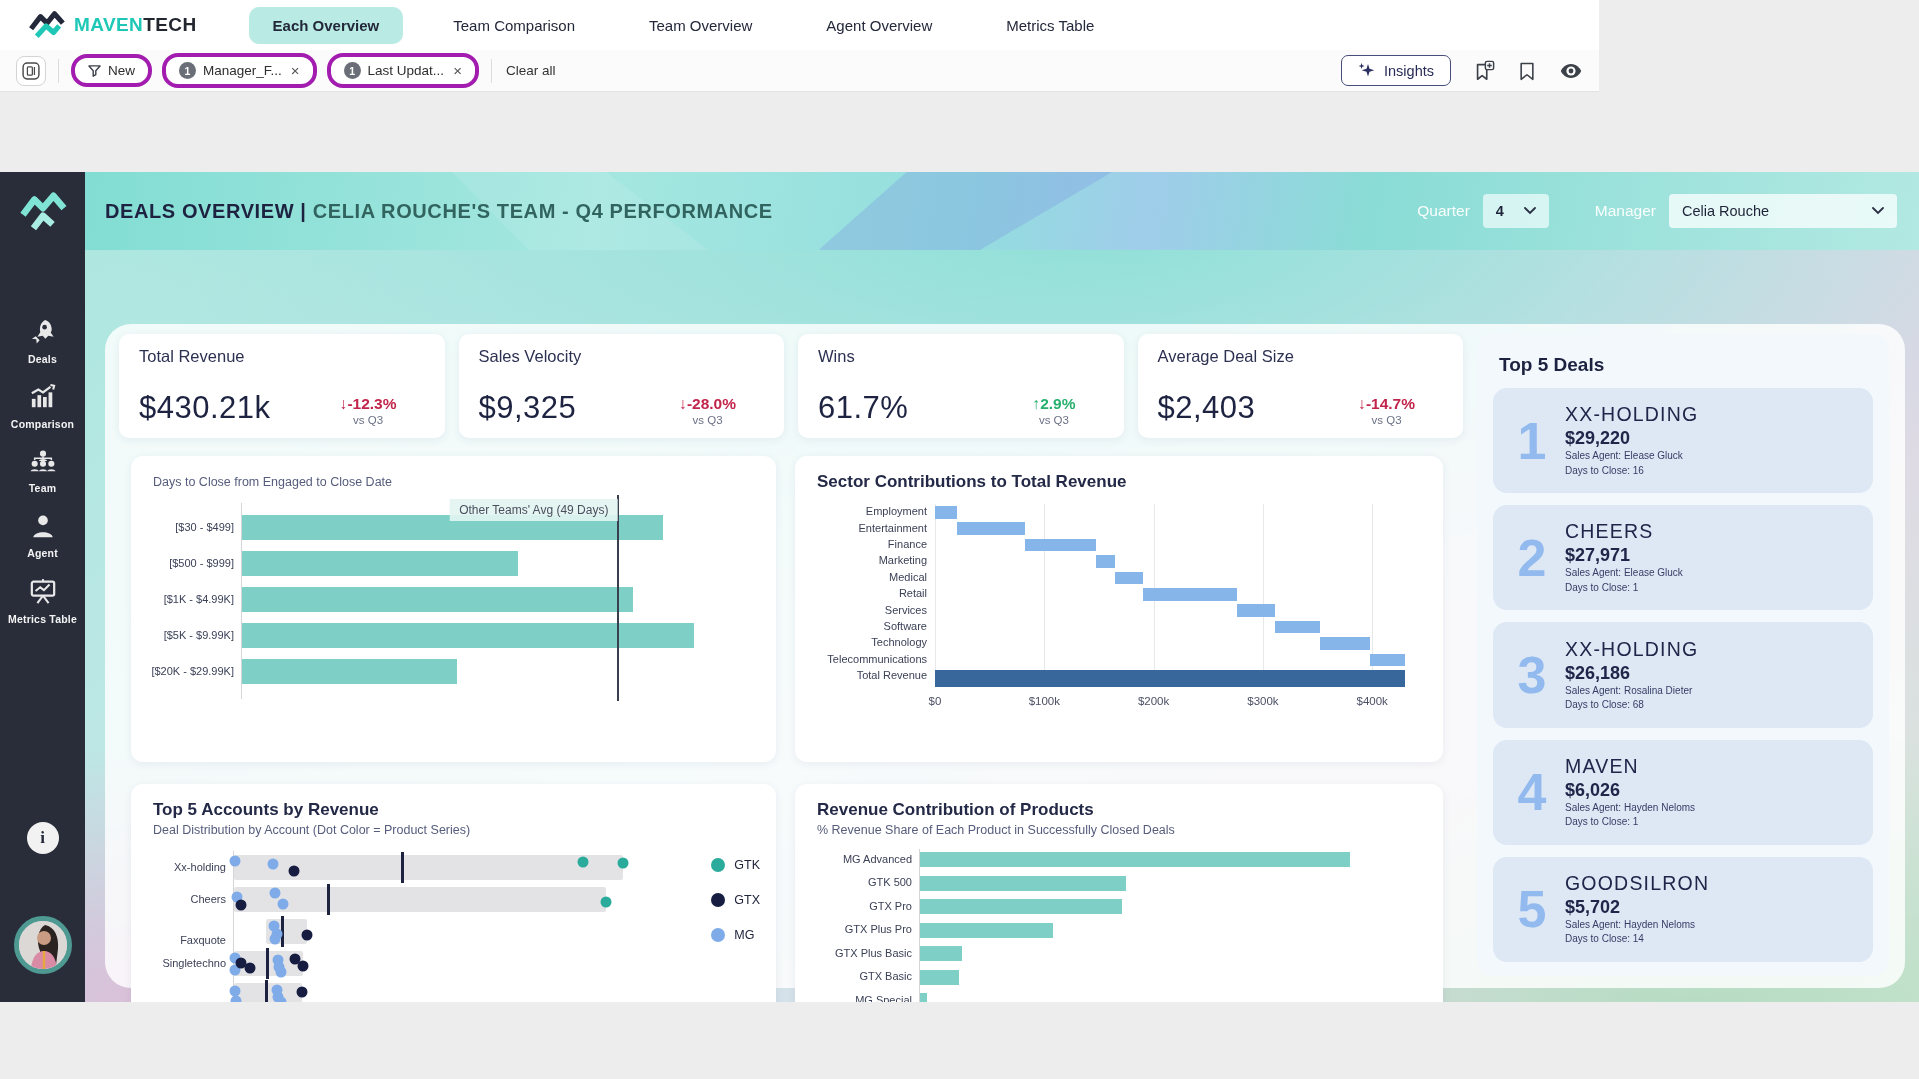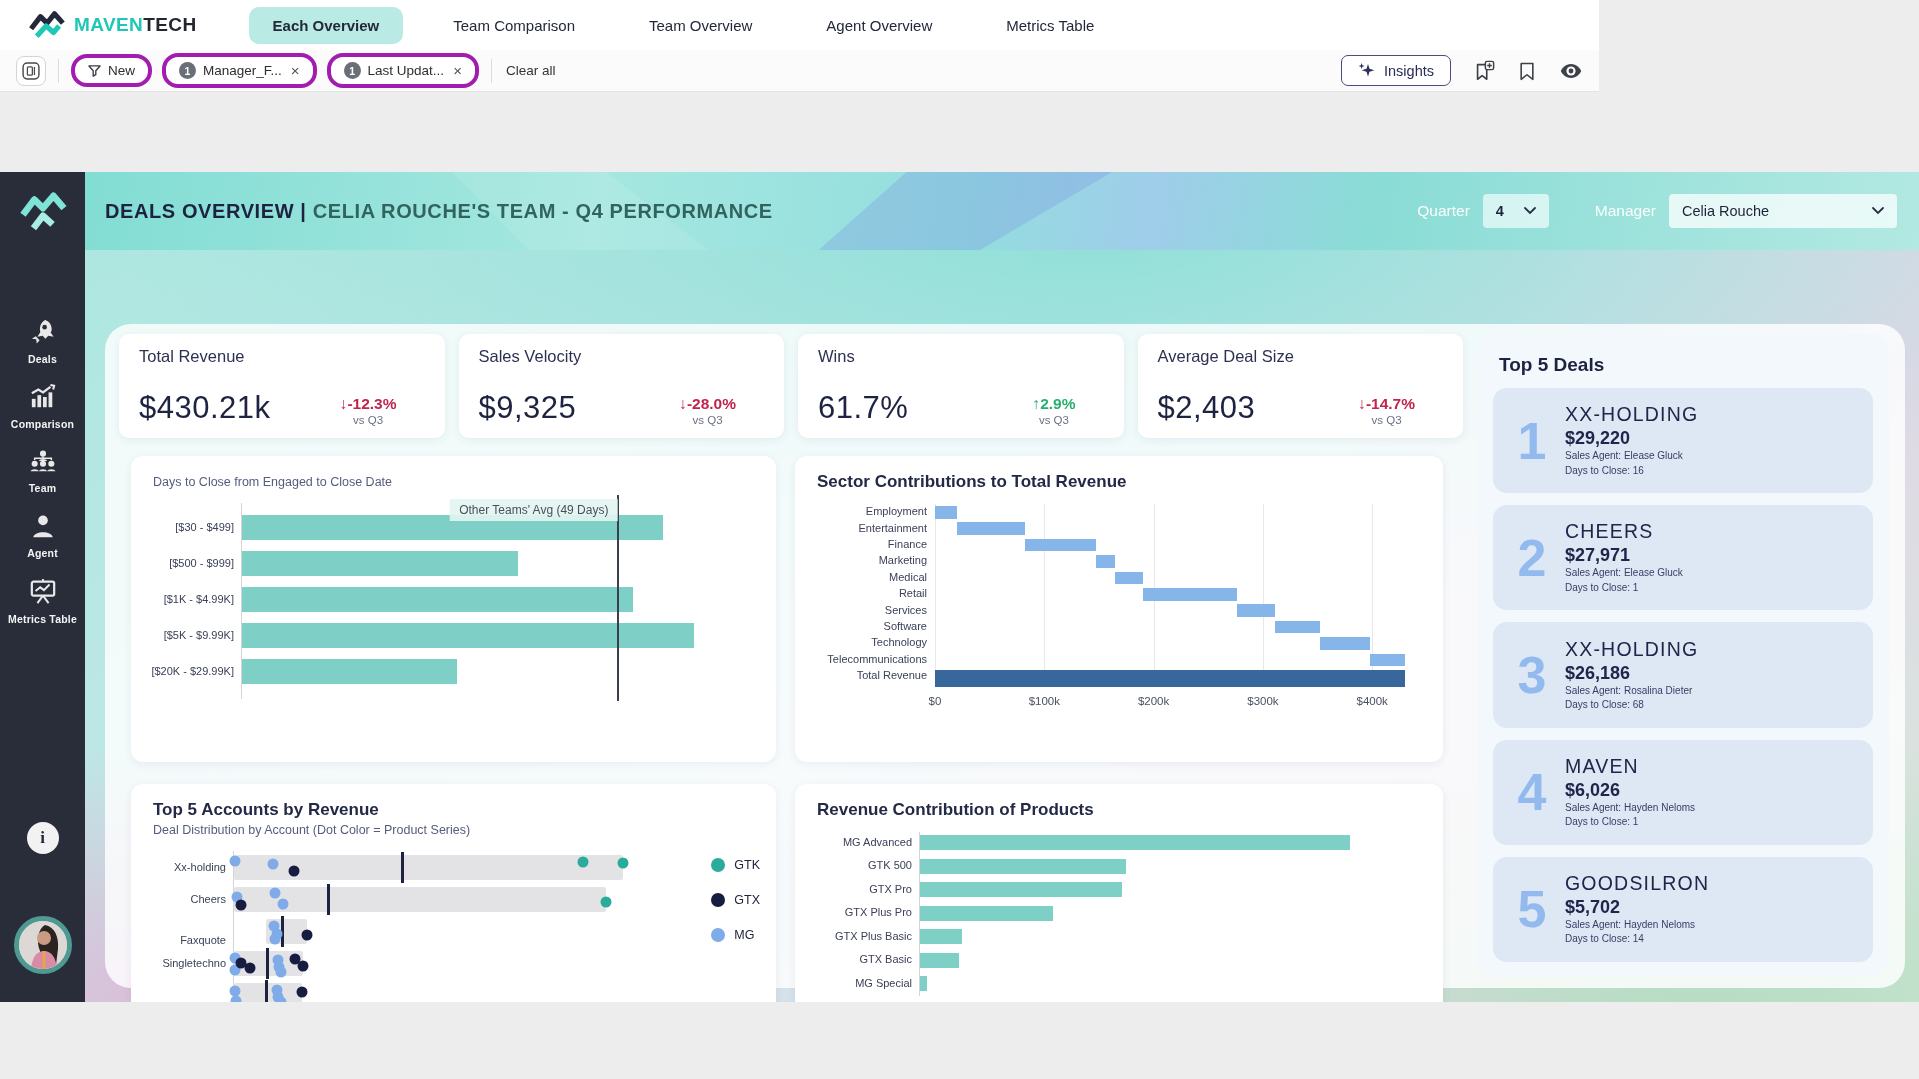--- a/index.html
+++ b/index.html
@@ -445,20 +445,21 @@
                   <span>GTX</span>
                 </div>
                 <div class="legend-item">
                   <span class="legend-dot" style="background: rgb(127, 171, 233);"></span>
                   <span>MG</span>
                 </div>
               </div>
             </div>
           <div class="chart-card" id="chart-products">
               <div class="c-title">Revenue Contribution of Products</div>
+              <div class="c-sub">% Revenue Share of Each Product in Successfully Closed Deals</div>
               <div class="plot" style="margin-left: 102px; margin-right: 24px; margin-top: 12px; height: 164px;">
                 <div class="row-label" style="left: -110px; width: 102px; top: 3.5px;">MG Advanced</div>
                 <div class="hbar" style="top: 3px; height: 15px; width: 90.2222%; background: rgb(126, 208, 198);"></div>
                 <div class="row-label" style="left: -110px; width: 102px; top: 27px;">GTK 500</div>
                 <div class="hbar" style="top: 26.5px; height: 15px; width: 43.1111%; background: rgb(126, 208, 198);"></div>
                 <div class="row-label" style="left: -110px; width: 102px; top: 50.5px;">GTX Pro</div>
                 <div class="hbar" style="top: 50px; height: 15px; width: 42.4444%; background: rgb(126, 208, 198);"></div>
                 <div class="row-label" style="left: -110px; width: 102px; top: 74px;">GTX Plus Pro</div>
                 <div class="hbar" style="top: 73.5px; height: 15px; width: 27.7778%; background: rgb(126, 208, 198);"></div>
                 <div class="row-label" style="left: -110px; width: 102px; top: 97.5px;">GTX Plus Basic</div>

